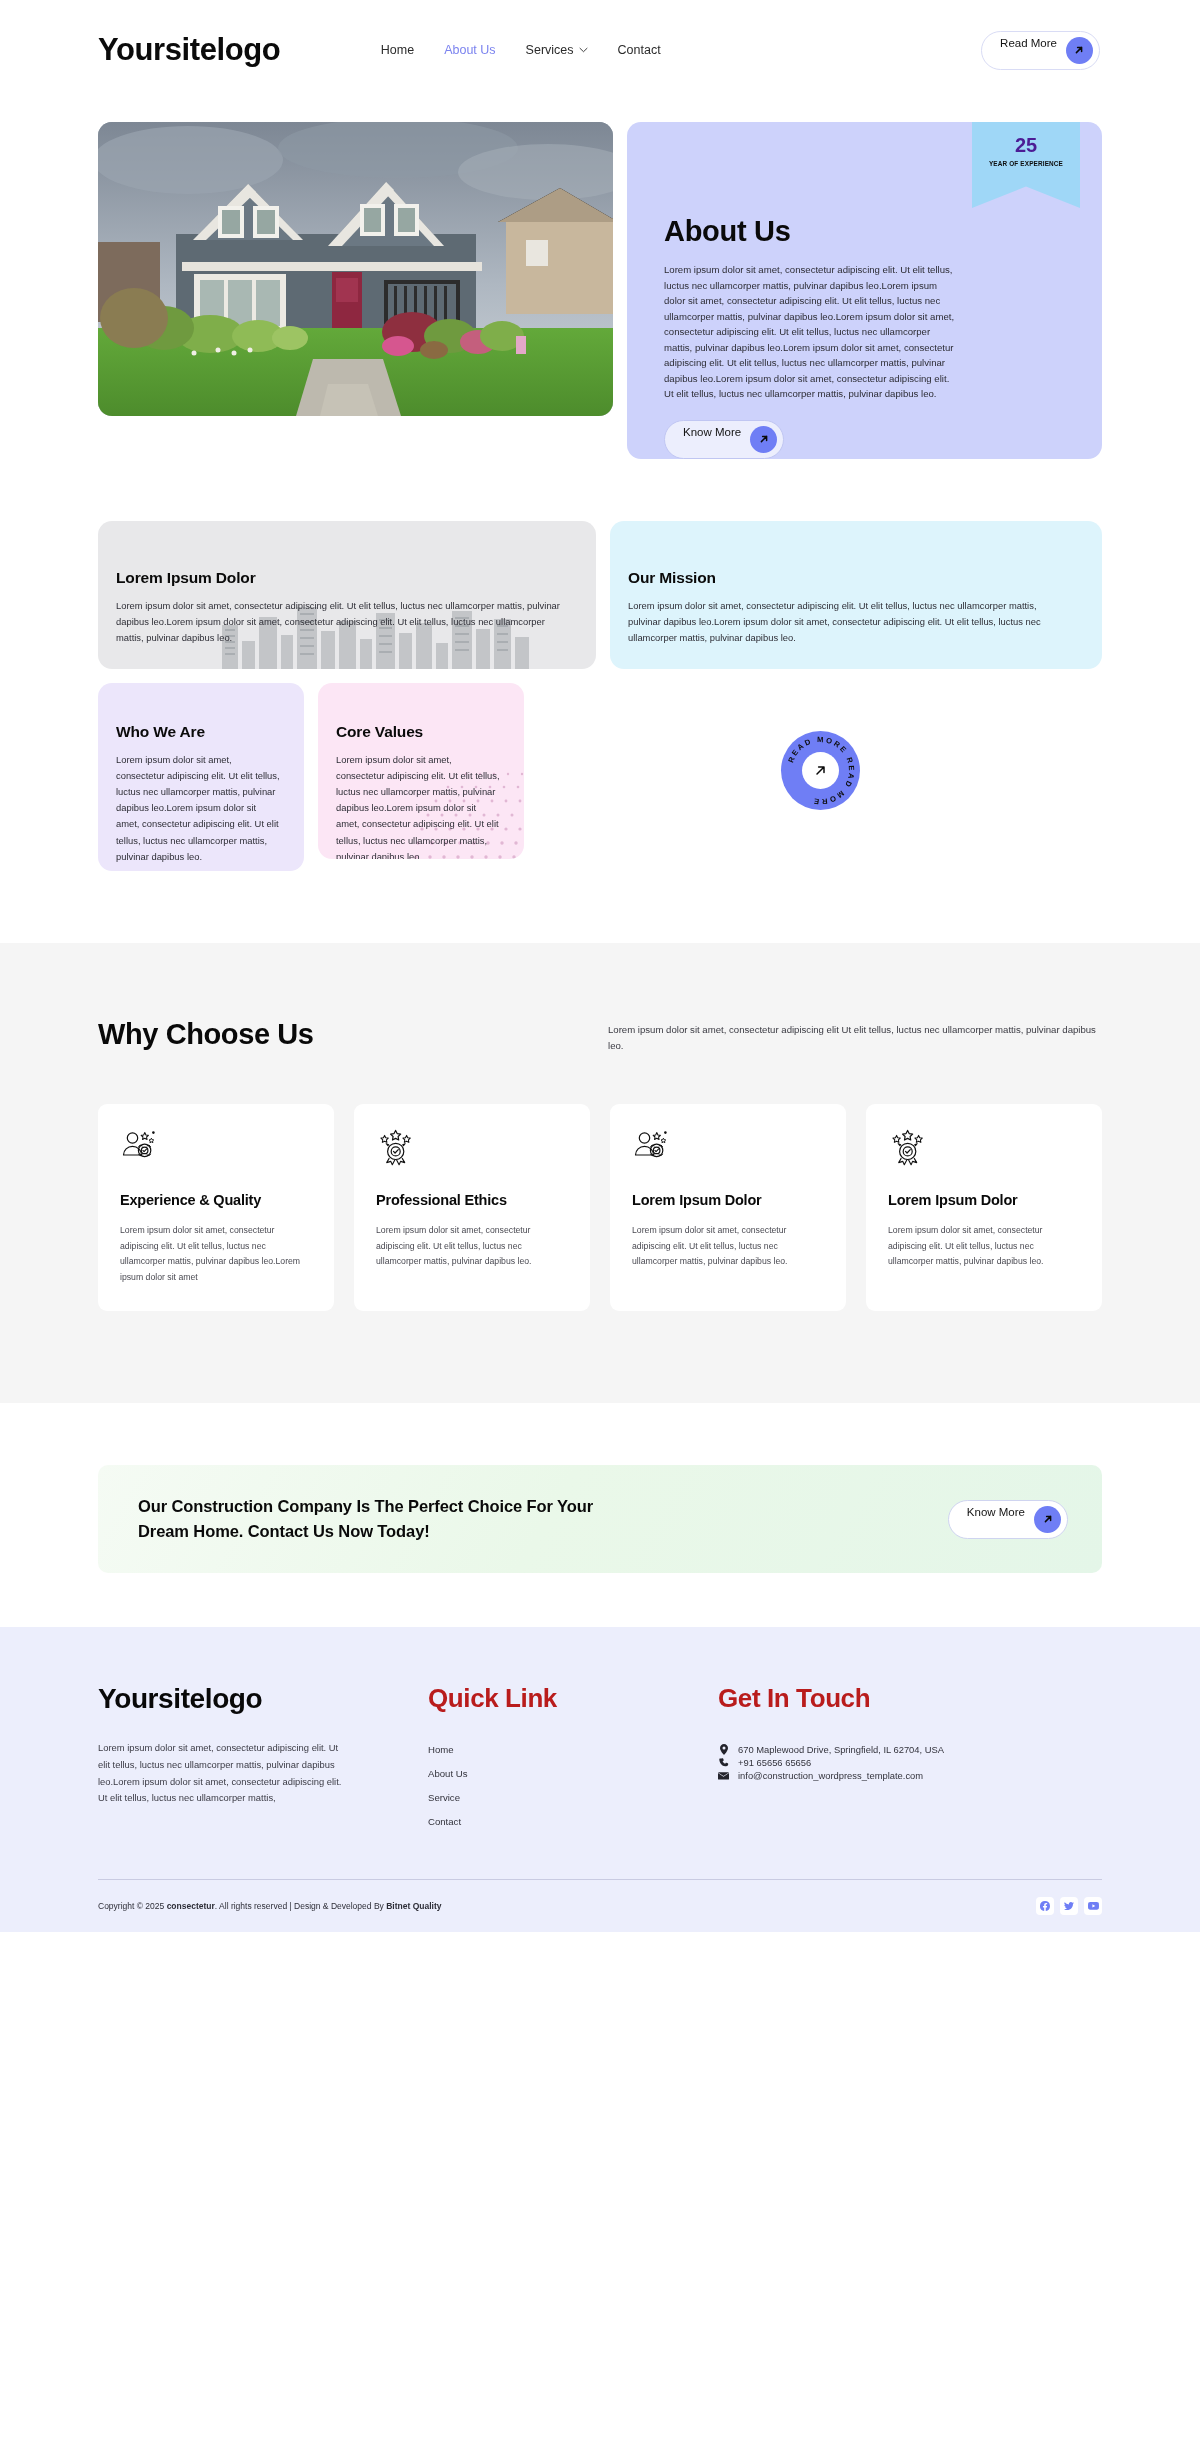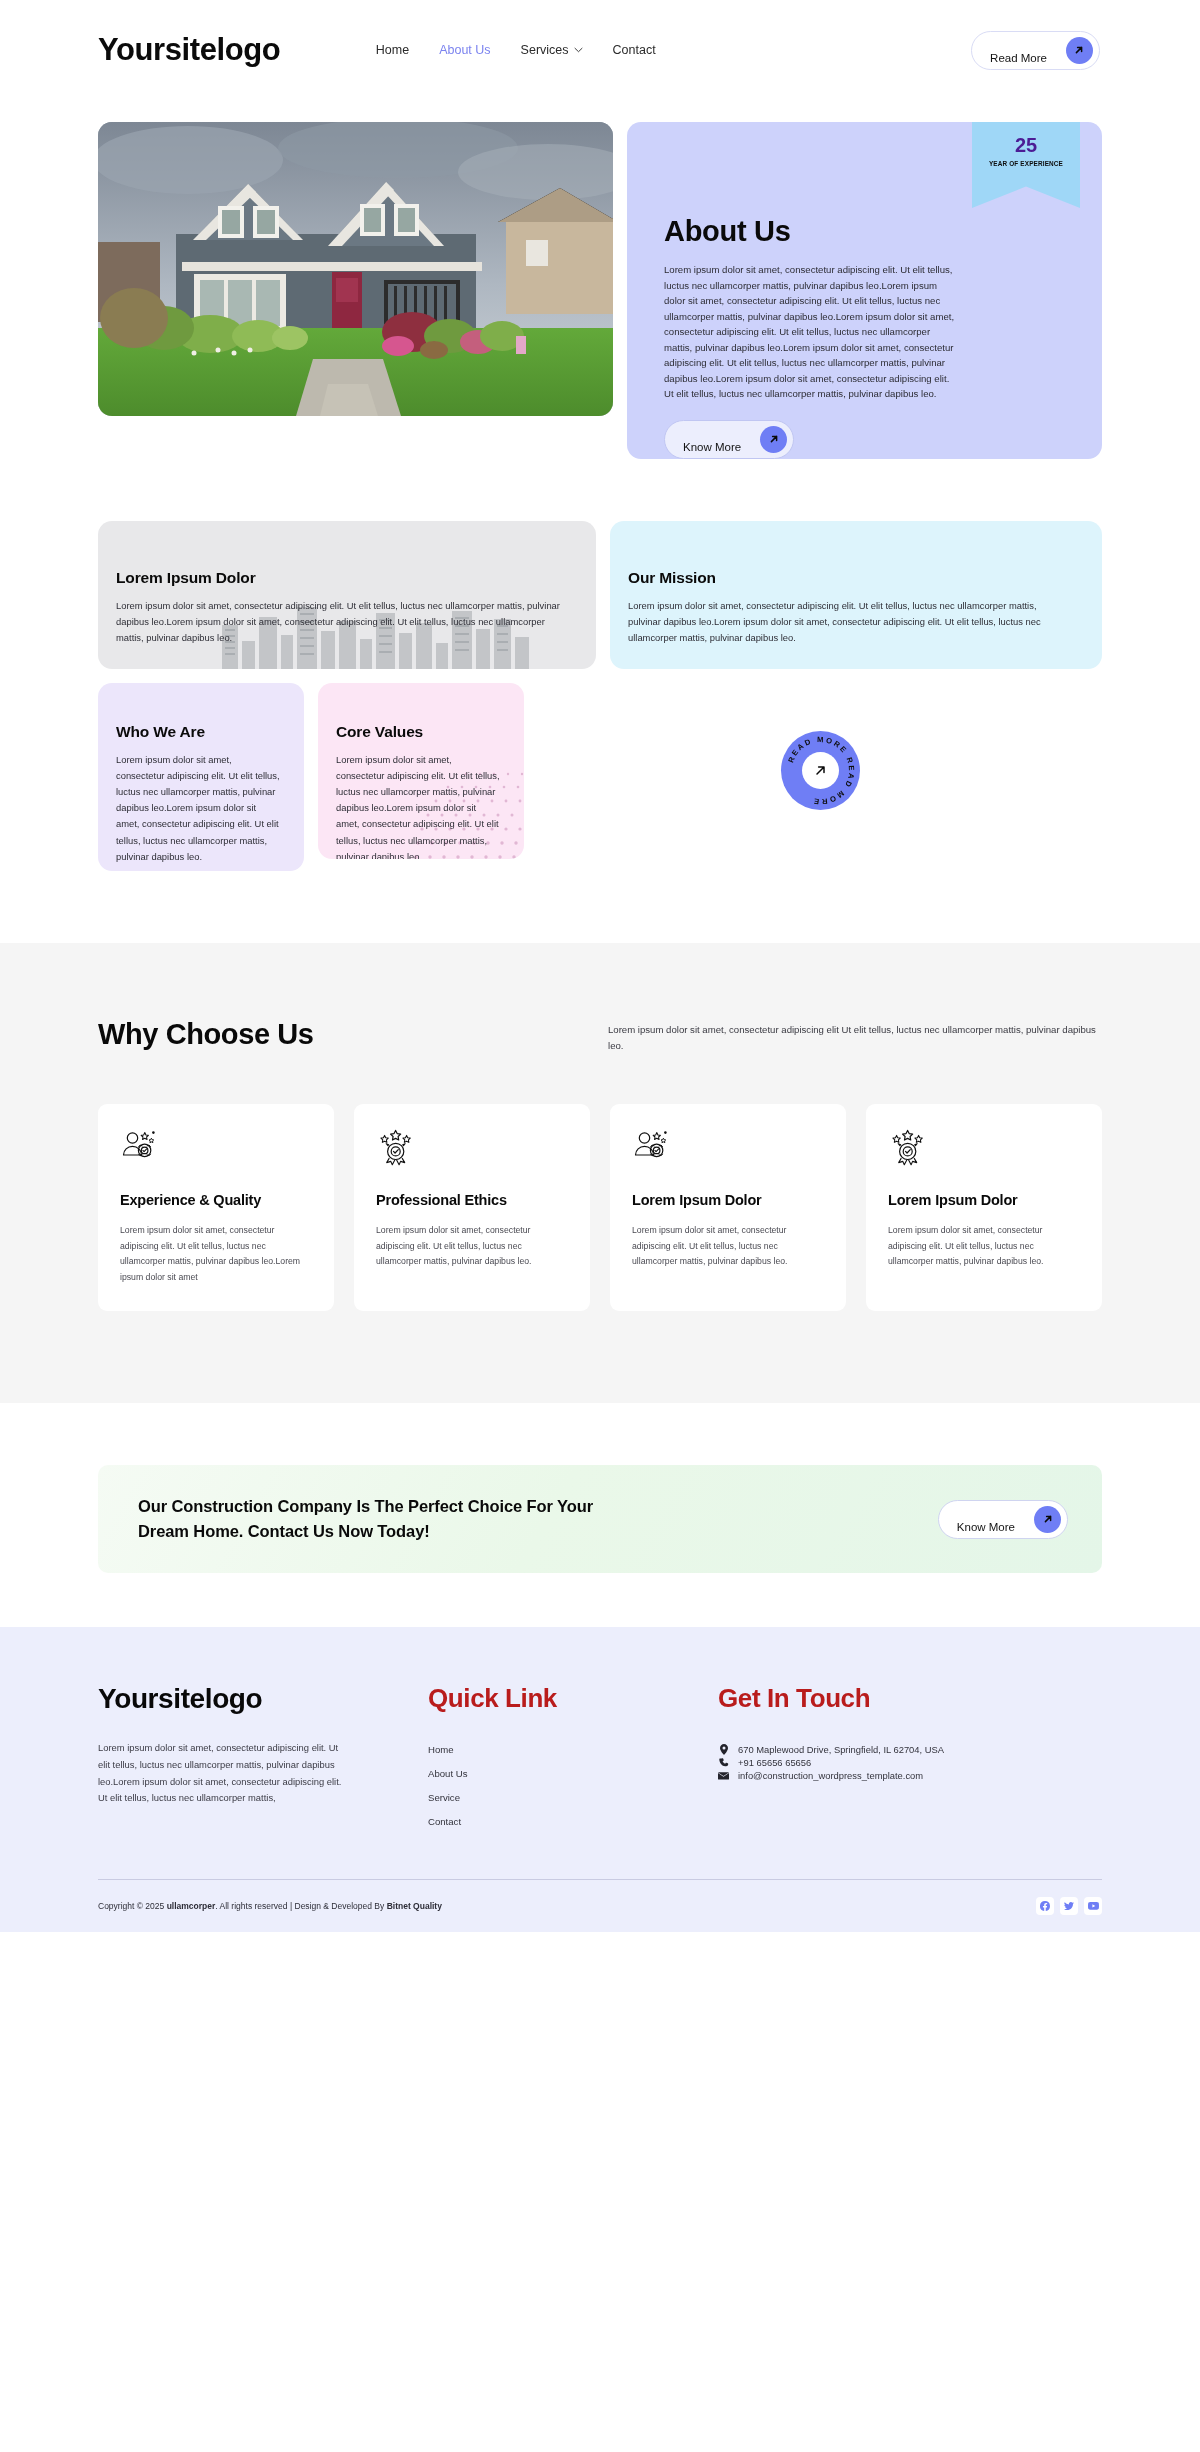--- a/index.html
+++ b/index.html
@@ -42,22 +42,22 @@
     align-items: center;
     gap: 5px;
     white-space: nowrap;
   }
   .nav-item.active { color: #7b83ef; }
   .caret { display: inline-block; }
   .caret svg { display: block; }
 
   .btn-pill {
     display: inline-flex;
-    align-items: flex-end;
-    gap: 19px;
+    align-items: flex-start;
+    gap: 9px;
     border: 1px solid #d9dcf5;
     border-radius: 40px;
     background: #ffffff;
     padding: 5px 6px 5px 18px;
     cursor: pointer;
     white-space: nowrap;
   }
   .btn-pill .lbl { font-size: 11.5px; color: #141414; }
   .btn-circ {
     width: 27px; height: 27px;
@@ -750,21 +750,21 @@
             <span class="tx">info@construction_wordpress_template.com</span>
           </div>
 
         </div>
       </div>
     </div>
 
     <div class="footer-rule"></div>
 
     <div class="footer-bottom">
-      <div class="copyright"><span>Copyright © 2025 </span><b>ullamcorper</b><span>. All rights reserved | Design &amp; Developed By </span><b>Bitnet Quality</b></div>
+      <div class="copyright"><span>Copyright © 2025 </span><b>consectetur</b><span>. All rights reserved | Design &amp; Developed By </span><b>Bitnet Quality</b></div>
 
       <div class="socials">
         <span class="sbtn">
           <svg width="10" height="10" viewBox="0 0 10 10" fill="#6f7ef5">
               <path d="M5 0a5 5 0 0 0-.8 9.94V6.45H2.95V5h1.25V3.9c0-1.23.74-1.91 1.86-1.91.54 0 1.1.1 1.1.1V3.2h-.62c-.61 0-.8.38-.8.77V5h1.36l-.22 1.45H5.74v3.49A5 5 0 0 0 5 0z"></path>
             </svg>
         </span>
         <span class="sbtn">
           <svg width="10" height="9" viewBox="0 0 10 9" fill="#6f7ef5">
               <path d="M10 1.1a4 4 0 0 1-1.18.33A2.06 2.06 0 0 0 9.72.3a4.1 4.1 0 0 1-1.3.5A2.05 2.05 0 0 0 4.9 2.6 5.82 5.82 0 0 1 .7.37a2.05 2.05 0 0 0 .63 2.74A2.03 2.03 0 0 1 .4 2.85v.03c0 .99.7 1.82 1.64 2.01a2.06 2.06 0 0 1-.93.04 2.05 2.05 0 0 0 1.92 1.43A4.12 4.12 0 0 1 0 7.2a5.8 5.8 0 0 0 3.14.92c3.78 0 5.84-3.13 5.84-5.84l-.01-.27A4.17 4.17 0 0 0 10 1.1z"></path>

